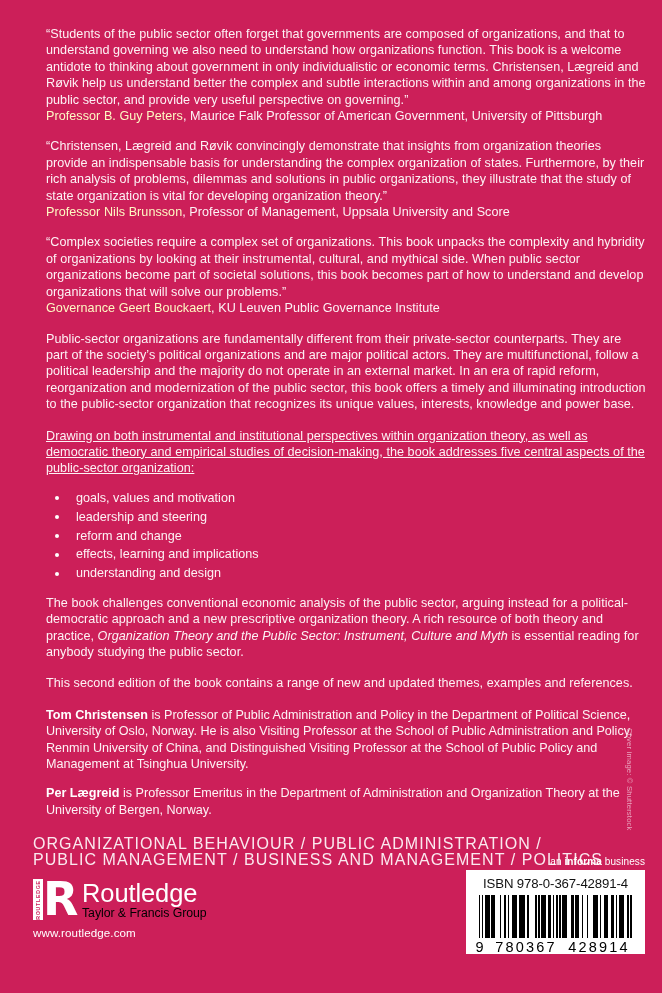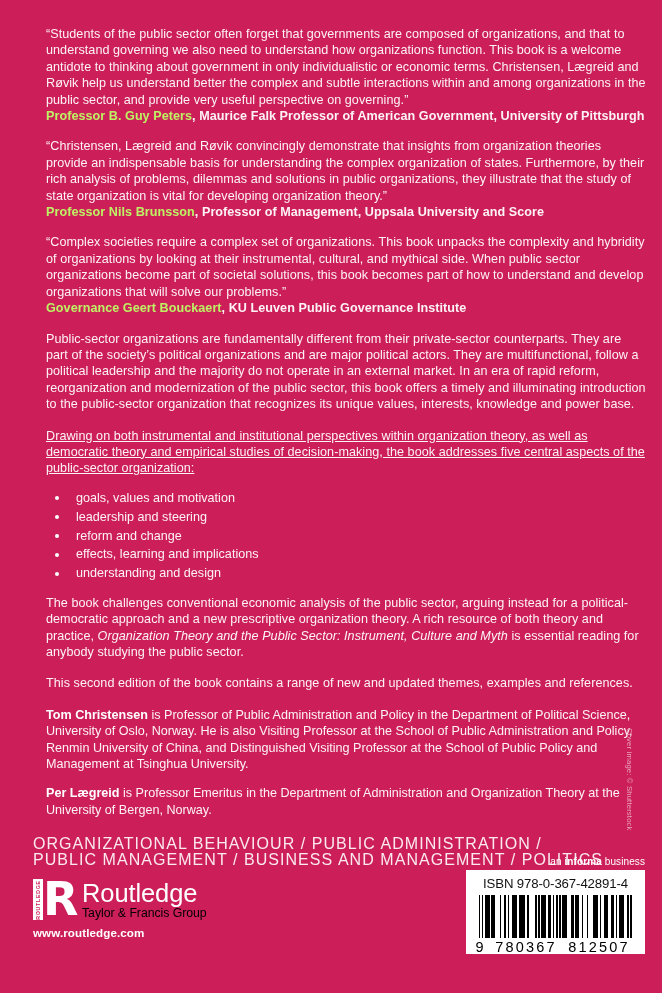--- a/index.html
+++ b/index.html
@@ -36,24 +36,24 @@
     line-height: 16.4px;
     letter-spacing: 0.05px;
     color: #fdf2f5;
   }
   .endorsement .quote-text { display: inline; }
   .attribution {
     display: block;
     margin-top: 0px;
   }
   .attribution .who {
-    font-weight: bold;
-    color: #bef264;
-  }
-  .attribution .where { font-weight: bold; }
+    font-weight: normal;
+    color: #fef9c3;
+  }
+  .attribution .where { font-weight: normal; }
 
   
   .blurb {
     margin: 0 0 15px 0;
     font-size: 12.6px;
     line-height: 16.4px;
     letter-spacing: 0.05px;
     color: #fdf2f5;
   }
   .blurb.tight { margin-bottom: 13px; text-decoration: underline; }
@@ -163,21 +163,21 @@
   }
   .logo-sub {
     font-size: 12.3px;
     line-height: 15px;
     color: #000000;
     letter-spacing: -0.05px;
   }
   .logo-url {
     margin-top: 5px;
     font-size: 11.6px;
-    font-weight: bold;
+    font-weight: normal;
     color: #ffffff;
     letter-spacing: 0.1px;
   }
 
   .ebook-note {
     position: absolute;
     left: 33px;
     top: 947px;
     font-size: 10.4px;
     color: #f3c9d8;
@@ -386,21 +386,21 @@
         <i class="g" style="width:1.621px"></i>
         <i class="tall" style="width:4.863px"></i>
         <i class="g" style="width:3.242px"></i>
         <i class="tall" style="width:1.621px"></i>
         <i class="g" style="width:1.621px"></i>
         <i class="tall" style="width:1.621px"></i>
       </div>
     <div class="digits">
       <span class="d1">9</span>
       <span class="d2">780367</span>
-      <span class="d3">812507</span>
+      <span class="d3">428914</span>
     </div>
   </div>
 
   <div class="credit">
     <span>Cover image: © Shutterstock</span>
   </div>
 
 </div>
 
 </body></html>

